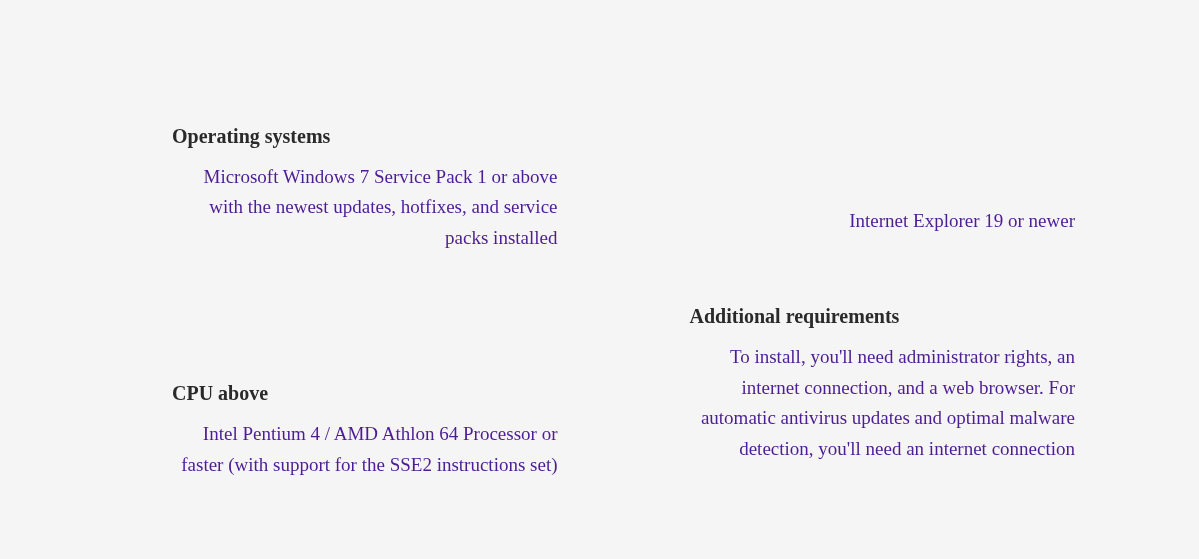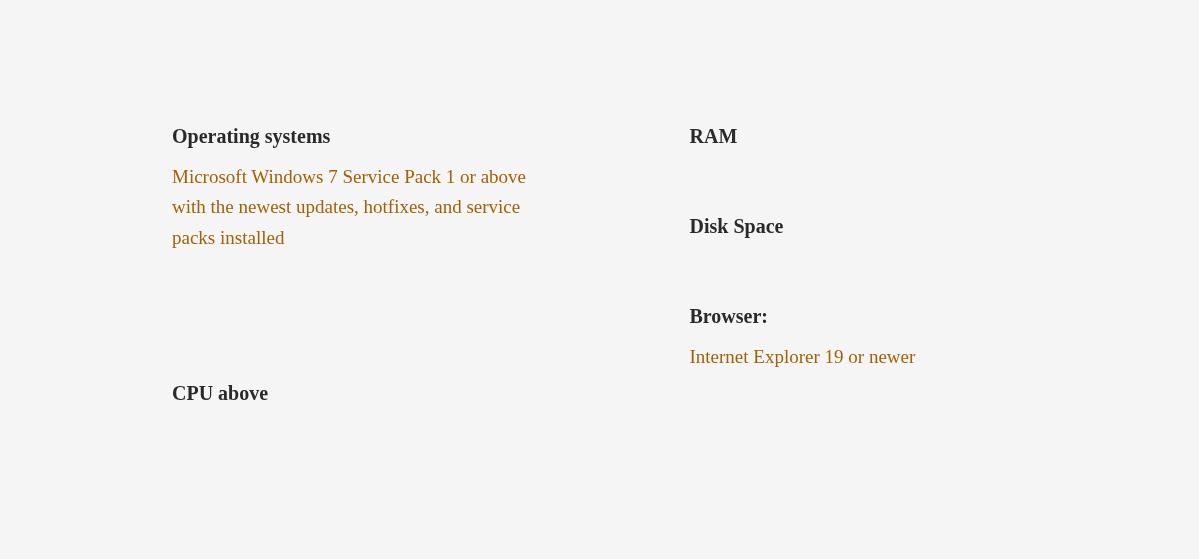--- a/index.html
+++ b/index.html
@@ -32,42 +32,45 @@
     }
     .heading {
       font-weight: bold;
       font-size: 20px;
       color: #2a2a2a;
       margin-bottom: 8px;
       line-height: 1.4;
     }
     .body-text {
       font-size: 19px;
-      color: #a16207;
+      color: #4c1d95;
       line-height: 1.6;
+      text-align: right;
     }
   </style>
 </head>
 <body>
 
 <div class="container">
   <div class="column">
     <div class="section section-left-gap">
       <div class="heading">Operating systems</div>
       <div class="body-text">Microsoft Windows 7 Service Pack 1 or above with the newest updates, hotfixes, and service packs installed</div>
     </div>
     <div class="section">
       <div class="heading">CPU above</div>
+      <div class="body-text">Intel Pentium 4 / AMD Athlon 64 Processor or faster (with support for the SSE2 instructions set)</div>
     </div>
   </div>
   <div class="column">
     <div class="section">
-      <div class="heading">RAM</div>
     </div>
     <div class="section">
-      <div class="heading">Disk Space</div>
     </div>
     <div class="section">
-      <div class="heading">Browser:</div>
       <div class="body-text">Internet Explorer 19 or newer</div>
+    </div>
+    <div class="section">
+      <div class="heading">Additional requirements</div>
+      <div class="body-text">To install, you'll need administrator rights, an internet connection, and a web browser. For automatic antivirus updates and optimal malware detection, you'll need an internet connection</div>
     </div>
   </div>
 </div>
 
 </body></html>

